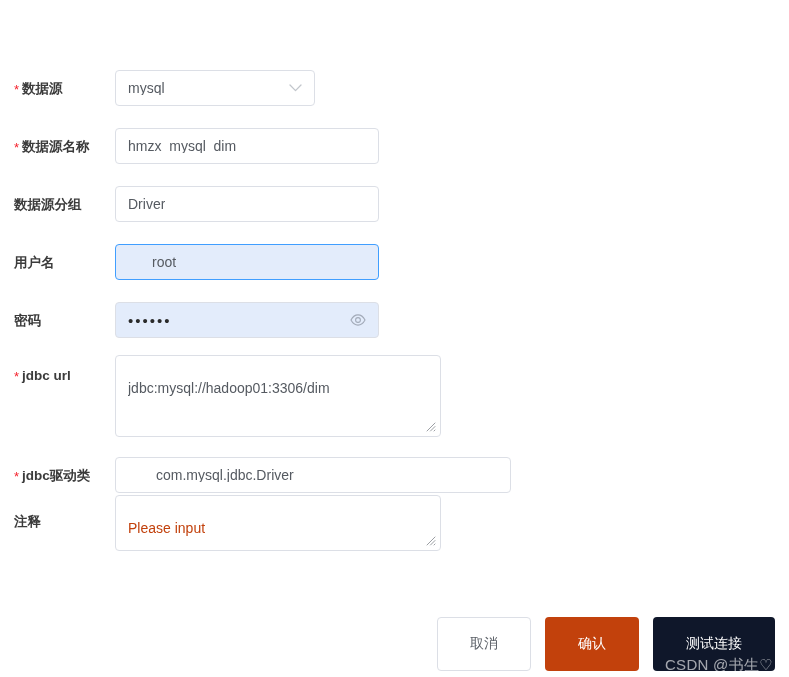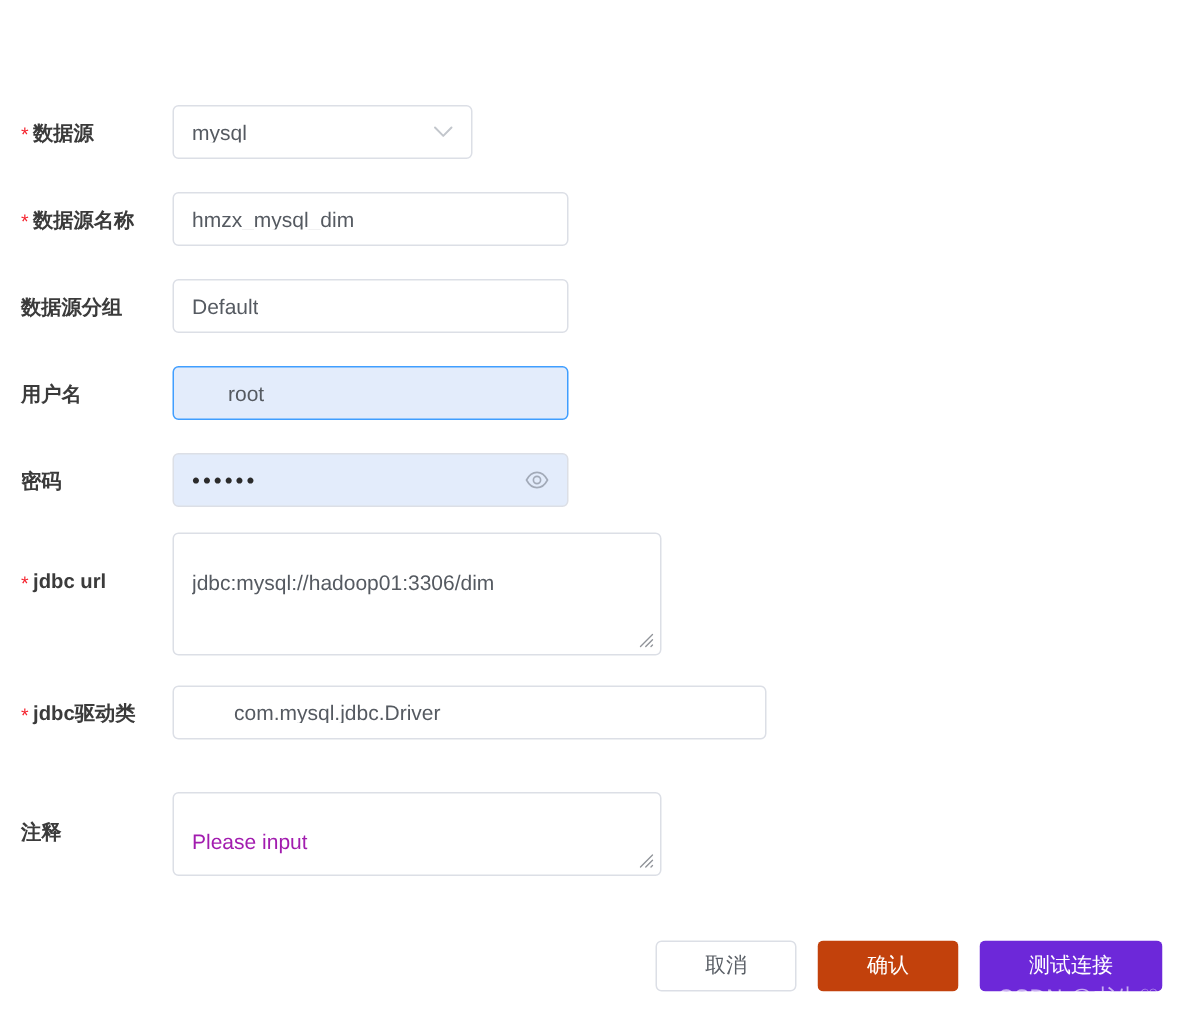--- a/index.html
+++ b/index.html
@@ -95,21 +95,21 @@
     color: #555a61;
     padding: 0 12px;
     display: flex;
     align-items: center;
   }
   .ctl .txt {
     line-height: 1;
     white-space: nowrap;
     overflow: hidden;
   }
-  .ctl.placeholder .txt { color: #a21caf; }
+  .ctl.placeholder .txt { color: #c2410c; }
 
   .sel {
     width: 200px;
     height: 36px;
     justify-content: space-between;
     cursor: pointer;
   }
   .chev {
     color: #c2c6cc;
     display: flex;
@@ -173,21 +173,21 @@
     position: absolute;
     right: 14px;
     bottom: 0;
     height: 66px;
     display: flex;
     align-items: center;
     gap: 14px;
   }
   .btn {
     box-sizing: border-box;
-    height: 34px;
+    height: 54px;
     border-radius: 4px;
     font-size: 14px;
     font-family: "Liberation Sans", "DejaVu Sans", sans-serif;
     display: flex;
     align-items: center;
     justify-content: center;
     cursor: pointer;
     border: 1px solid transparent;
     padding: 0 32px;
     white-space: nowrap;
@@ -197,21 +197,21 @@
     border-color: #dcdfe6;
     color: #5a5f66;
     min-width: 72px;
   }
   .btn-primary {
     background: #c2410c;
     color: #ffffff;
     min-width: 72px;
   }
   .btn-test {
-    background: #6d28d9;
+    background: #0f172a;
     color: #ffffff;
     min-width: 96px;
     position: relative;
   }
 
   .watermark {
     position: absolute;
     right: 16px;
     bottom: 2px;
     font-size: 15px;
@@ -251,21 +251,21 @@
       <div class="ctl inp" style="top:0;">
         <span class="txt">hmzx_mysql_dim</span>
       </div>
     </div>
 
     <div class="row" style="top:138px; height:36px;">
       <div class="lbl" style="top:9px;">
         <span>数据源分组</span>
       </div>
       <div class="ctl inp" style="top:0;">
-        <span class="txt">Default</span>
+        <span class="txt">Driver</span>
       </div>
     </div>
 
     <div class="row" style="top:196px; height:36px;">
       <div class="lbl" style="top:9px;">
         <span>用户名</span>
       </div>
       <div class="ctl inp autofill focused" style="top:0;padding-left:36px;">
         <span class="txt">root</span>
       </div>
@@ -280,21 +280,21 @@
         <span class="eye">
           <svg width="16" height="12" viewBox="0 0 16 12" fill="none" xmlns="http://www.w3.org/2000/svg">
             <path d="M1 6 C3 2.2 5.4 0.9 8 0.9 C10.6 0.9 13 2.2 15 6 C13 9.8 10.6 11.1 8 11.1 C5.4 11.1 3 9.8 1 6 Z" stroke="currentColor" stroke-width="1.1" fill="none"></path>
             <circle cx="8" cy="6" r="2.4" stroke="currentColor" stroke-width="1.1" fill="none"></circle>
           </svg>
         </span>
       </div>
     </div>
 
     <div class="row" style="top:307px; height:82px;">
-      <div class="lbl" style="top:11px;margin-top:12px;">
+      <div class="lbl" style="top:11px;">
         <span class="req">*</span><span>jdbc url</span>
       </div>
       <div class="ctl ta" style="top:0;">
         <span class="txt">jdbc:mysql://hadoop01:3306/dim</span>
         <span class="grip">
           <svg width="10" height="10" viewBox="0 0 10 10" fill="none" xmlns="http://www.w3.org/2000/svg">
             <path d="M9 1 L1 9 M9 4.5 L4.5 9 M9 8 L8 9" stroke="currentColor" stroke-width="0.9" stroke-linecap="round"></path>
           </svg>
         </span>
       </div>
@@ -302,21 +302,21 @@
 
     <div class="row" style="top:409px; height:36px;">
       <div class="lbl" style="top:9px;">
         <span class="req">*</span><span>jdbc驱动类</span>
       </div>
       <div class="ctl inp wide" style="top:0;padding-left:40px;">
         <span class="txt">com.mysql.jdbc.Driver</span>
       </div>
     </div>
 
-    <div class="row" style="top:480px; height:56px;">
+    <div class="row" style="top:447px; height:56px;">
       <div class="lbl" style="top:17px;">
         <span>注释</span>
       </div>
       <div class="ctl ta placeholder" style="top:0; height:56px;">
         <span class="txt">Please input</span>
         <span class="grip">
           <svg width="10" height="10" viewBox="0 0 10 10" fill="none" xmlns="http://www.w3.org/2000/svg">
             <path d="M9 1 L1 9 M9 4.5 L4.5 9 M9 8 L8 9" stroke="currentColor" stroke-width="0.9" stroke-linecap="round"></path>
           </svg>
         </span>

